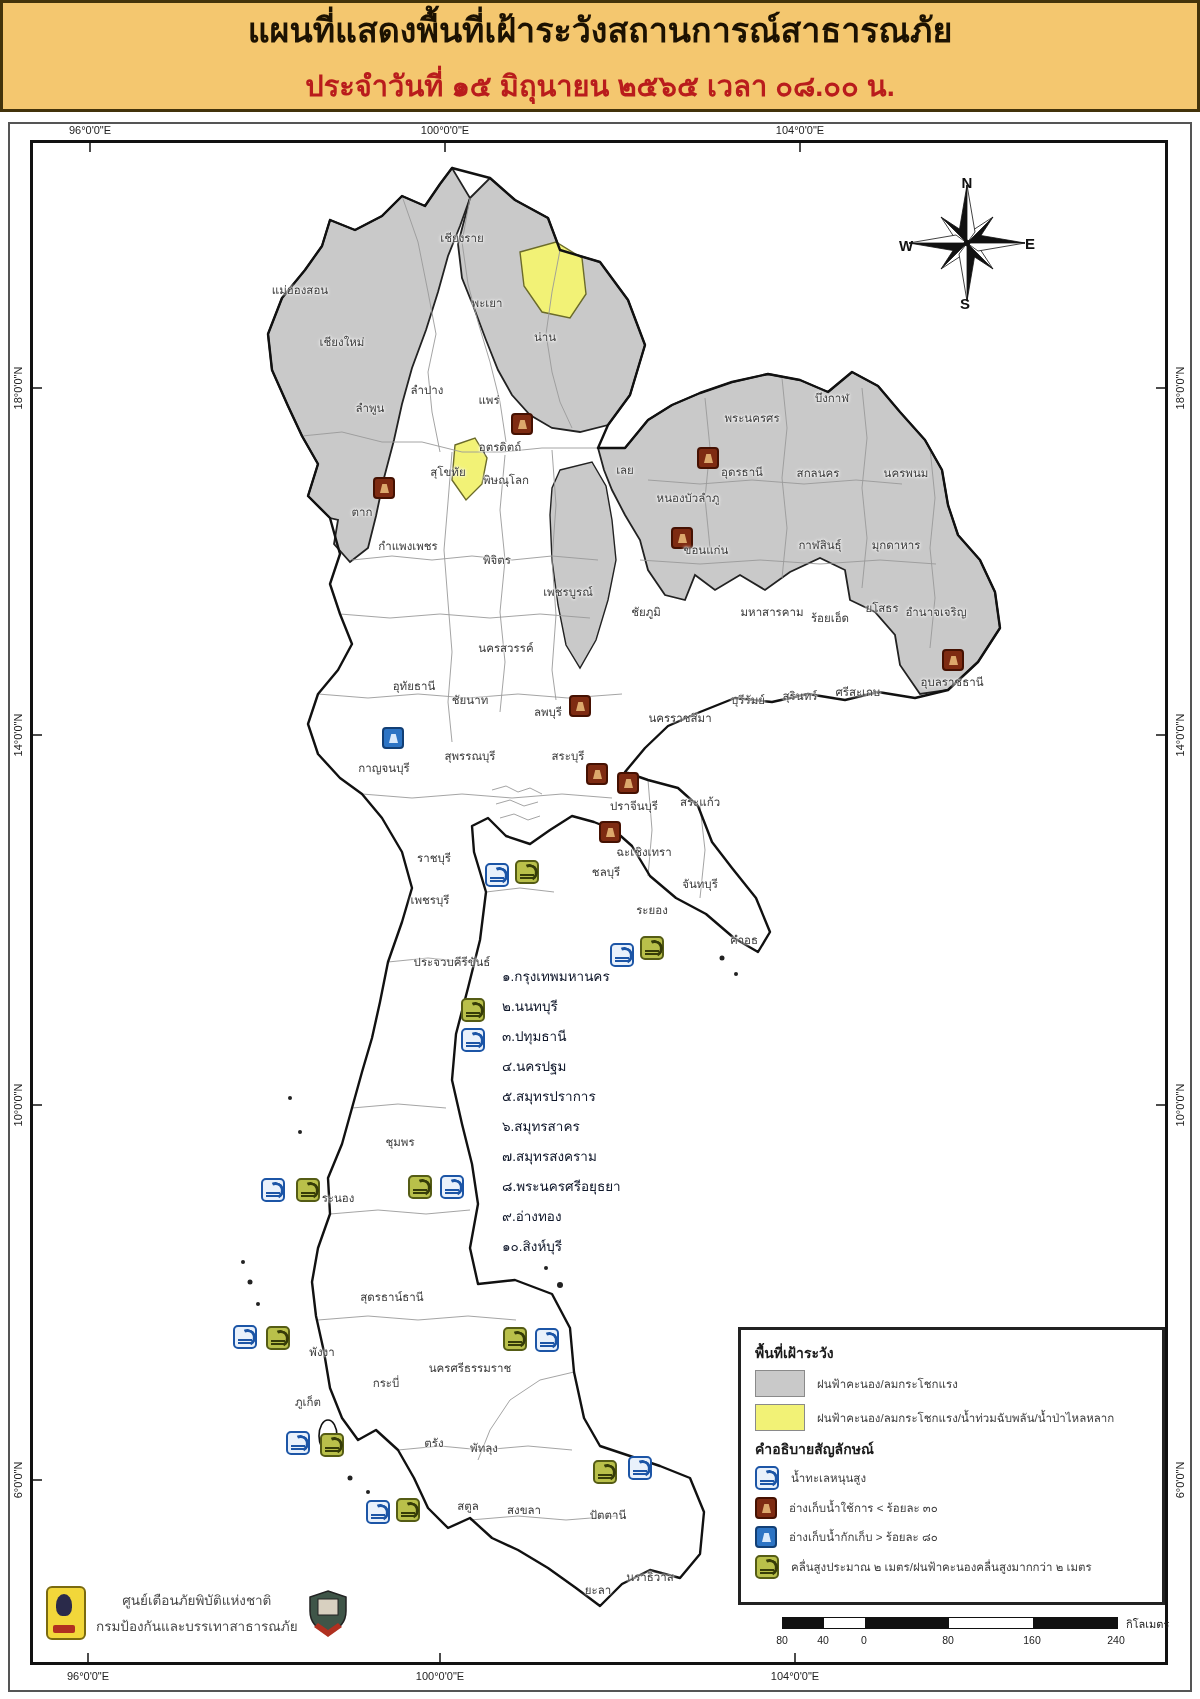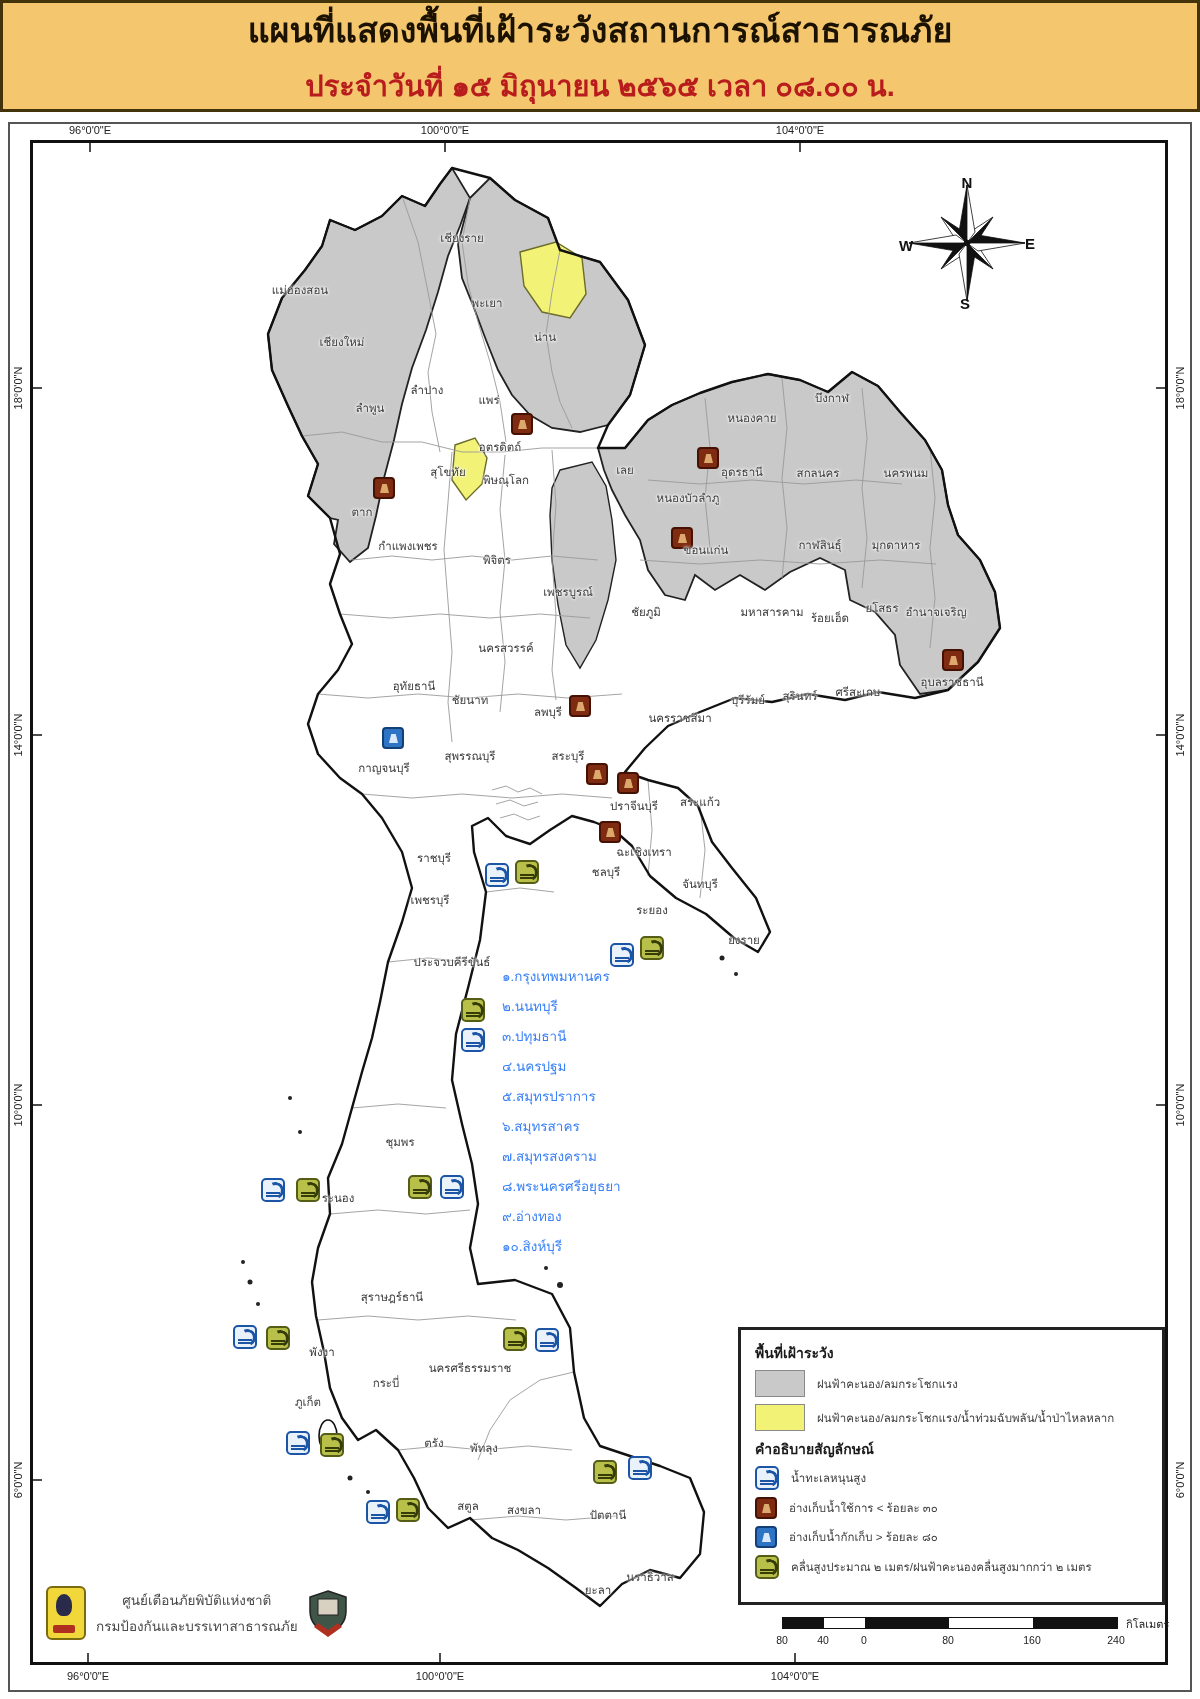--- a/index.html
+++ b/index.html
@@ -44,21 +44,21 @@
   .icon-res-low,.icon-res-high{width:22px;height:22px;border-radius:4px;box-sizing:border-box;}
   .icon-res-low{background:#7e2b12;border:2px solid #451102;}
   .icon-res-high{background:#2d74c4;border:2px solid #123f75;}
   .icon-res-low::before,.icon-res-high::before{content:"";position:absolute;left:5px;top:5px;width:9px;height:9px;
     clip-path:polygon(25% 0,75% 0,100% 100%,0 100%);}
   .icon-res-low::before{background:#dca86c;}
   .icon-res-high::before{background:#d9e9fb;}
 
   
   .province-list{position:absolute;left:502px;top:962px;}
-  .plist-item{font-size:13.5px;color:#3b82f6;line-height:30px;white-space:nowrap;}
+  .plist-item{font-size:13.5px;color:#0f172a;line-height:30px;white-space:nowrap;}
 
   
   .legend{position:absolute;left:738px;top:1327px;width:427px;height:278px;box-sizing:border-box;
     background:#fff;border:3px solid #222;padding:12px 12px 8px 14px;overflow:hidden;}
   .leg-header{font-size:14px;font-weight:bold;color:#1a1a1a;margin-bottom:6px;}
   .leg-row{display:flex;align-items:center;gap:12px;margin-bottom:7px;}
   .swatch{width:48px;height:25px;border:1px solid #8a8a8a;flex:0 0 auto;}
   .leg-label{font-size:11.5px;color:#3f3f3f;white-space:nowrap;}
 
   
@@ -264,21 +264,21 @@
       <span class="map-label" style="left: 489px; top: 400px;">แพร่</span>
       <span class="map-label" style="left: 370px; top: 408px;">ลำพูน</span>
       <span class="map-label" style="left: 500px; top: 447px;">อุตรดิตถ์</span>
       <span class="map-label" style="left: 448px; top: 472px;">สุโขทัย</span>
       <span class="map-label" style="left: 506px; top: 480px;">พิษณุโลก</span>
       <span class="map-label" style="left: 362px; top: 512px;">ตาก</span>
       <span class="map-label" style="left: 408px; top: 546px;">กำแพงเพชร</span>
       <span class="map-label" style="left: 497px; top: 560px;">พิจิตร</span>
       <span class="map-label" style="left: 568px; top: 592px;">เพชรบูรณ์</span>
       <span class="map-label" style="left: 625px; top: 470px;">เลย</span>
-      <span class="map-label" style="left: 752px; top: 418px;">หนองคาย</span>
+      <span class="map-label" style="left: 752px; top: 418px;">พระนครศร</span>
       <span class="map-label" style="left: 832px; top: 398px;">บึงกาฬ</span>
       <span class="map-label" style="left: 742px; top: 472px;">อุดรธานี</span>
       <span class="map-label" style="left: 818px; top: 473px;">สกลนคร</span>
       <span class="map-label" style="left: 906px; top: 473px;">นครพนม</span>
       <span class="map-label" style="left: 688px; top: 498px;">หนองบัวลำภู</span>
       <span class="map-label" style="left: 706px; top: 550px;">ขอนแก่น</span>
       <span class="map-label" style="left: 820px; top: 545px;">กาฬสินธุ์</span>
       <span class="map-label" style="left: 896px; top: 545px;">มุกดาหาร</span>
       <span class="map-label" style="left: 646px; top: 612px;">ชัยภูมิ</span>
       <span class="map-label" style="left: 772px; top: 612px;">มหาสารคาม</span>
@@ -297,26 +297,26 @@
       <span class="map-label" style="left: 470px; top: 756px;">สุพรรณบุรี</span>
       <span class="map-label" style="left: 568px; top: 756px;">สระบุรี</span>
       <span class="map-label" style="left: 384px; top: 768px;">กาญจนบุรี</span>
       <span class="map-label" style="left: 434px; top: 858px;">ราชบุรี</span>
       <span class="map-label" style="left: 634px; top: 806px;">ปราจีนบุรี</span>
       <span class="map-label" style="left: 700px; top: 802px;">สระแก้ว</span>
       <span class="map-label" style="left: 644px; top: 852px;">ฉะเชิงเทรา</span>
       <span class="map-label" style="left: 606px; top: 872px;">ชลบุรี</span>
       <span class="map-label" style="left: 652px; top: 910px;">ระยอง</span>
       <span class="map-label" style="left: 700px; top: 884px;">จันทบุรี</span>
-      <span class="map-label" style="left: 744px; top: 940px;">ยงราย</span>
+      <span class="map-label" style="left: 744px; top: 940px;">คำอธ</span>
       <span class="map-label" style="left: 430px; top: 900px;">เพชรบุรี</span>
       <span class="map-label" style="left: 452px; top: 962px;">ประจวบคีรีขันธ์</span>
       <span class="map-label" style="left: 400px; top: 1142px;">ชุมพร</span>
       <span class="map-label" style="left: 338px; top: 1198px;">ระนอง</span>
-      <span class="map-label" style="left: 392px; top: 1297px;">สุราษฎร์ธานี</span>
+      <span class="map-label" style="left: 392px; top: 1297px;">สุดรธาน์ธานี</span>
       <span class="map-label" style="left: 322px; top: 1352px;">พังงา</span>
       <span class="map-label" style="left: 386px; top: 1383px;">กระบี่</span>
       <span class="map-label" style="left: 470px; top: 1368px;">นครศรีธรรมราช</span>
       <span class="map-label" style="left: 308px; top: 1402px;">ภูเก็ต</span>
       <span class="map-label" style="left: 434px; top: 1443px;">ตรัง</span>
       <span class="map-label" style="left: 484px; top: 1448px;">พัทลุง</span>
       <span class="map-label" style="left: 468px; top: 1506px;">สตูล</span>
       <span class="map-label" style="left: 524px; top: 1510px;">สงขลา</span>
       <span class="map-label" style="left: 608px; top: 1515px;">ปัตตานี</span>
       <span class="map-label" style="left: 598px; top: 1590px;">ยะลา</span>

